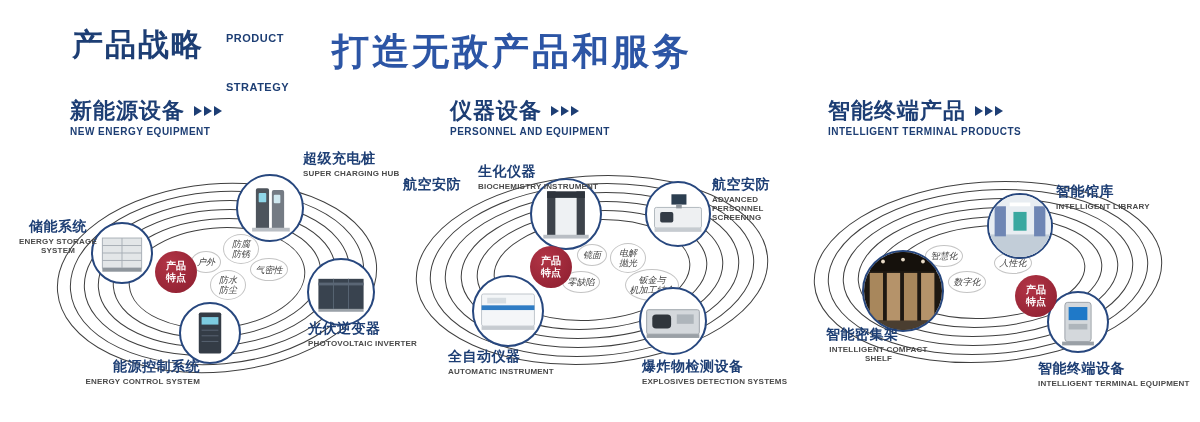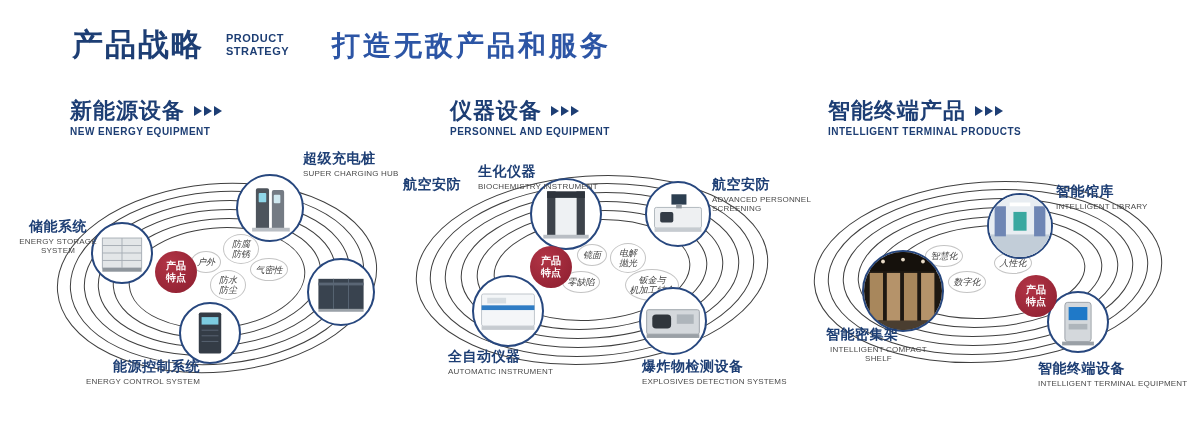--- a/index.html
+++ b/index.html
@@ -1,21 +1,21 @@
 <!DOCTYPE html>
 <html><head>
 <meta charset="utf-8">
 <style>
   * { margin:0; padding:0; box-sizing:border-box; }
   html,body { background:#fff; font-family:"Liberation Sans","DejaVu Sans",sans-serif; }
   .canvas { position:relative; width:1200px; height:422px; background:#ffffff; overflow:hidden; }
 
   .brand   { position:absolute; left:72px;  top:24px; font-size:31px; font-weight:bold; color:#1d3e74; letter-spacing:2px; }
-  .brand-en{ position:absolute; left:226px; top:32px; display:flex; flex-direction:column; font-size:11px; font-weight:bold; color:#1d3e74; line-height:13px; letter-spacing:0.5px; }
-  .slogan  { position:absolute; left:332px; top:27px; font-size:28px; font-weight:bold; color:#2c55a5; letter-spacing:3px; }
+  .brand-en{ position:absolute; left:226px; top:32px; display:flex; flex-direction:column; font-size:11px; font-weight:bold; color:#1d3e74; line-height:13px; letter-spacing:0.5px;gap:36px; }
+  .slogan  { position:absolute; left:332px; top:27px; font-size:37px; font-weight:bold; color:#2c55a5; letter-spacing:3px; }
 
   .sec-head { position:absolute; display:flex; align-items:center; gap:9px; z-index:6; }
   .sec-title{ font-size:22px; font-weight:bold; color:#1d3e74; letter-spacing:1px; }
   .arrows   { display:inline-flex; gap:2px; }
   .arrows i { width:0; height:0; border-left:8px solid #1d3e74; border-top:5px solid transparent; border-bottom:5px solid transparent; }
   .sec-sub  { position:absolute; font-size:10px; font-weight:bold; color:#1d3e74; letter-spacing:0.5px; z-index:6; }
 
   .rings { position:absolute; z-index:1; }
 
   .pcirc { position:absolute; border-radius:50%; border:2px solid #27477e; background:#fff; overflow:hidden; z-index:3; }
@@ -26,21 +26,21 @@
     color:#fff; font-size:10px; font-weight:bold; line-height:12px;
     display:flex; align-items:center; justify-content:center; text-align:left;
     white-space:pre-line; z-index:4; }
 
   .tag { position:absolute; background:#fff; border:1px solid #c4c4c4; border-radius:50%;
     color:#444; font-size:9px; line-height:10px; display:flex; align-items:center;
     justify-content:center; text-align:center; white-space:pre-line; z-index:2;font-style:italic; }
 
   .plabel { position:absolute; z-index:5; }
   .pzh { font-size:14px; font-weight:bold; color:#1d3e74; letter-spacing:0.5px; }
-  .pen { font-size:8px;  font-weight:normal; color:#4a4a4a; letter-spacing:0.2px; margin-top:1px; }
+  .pen { font-size:8px;  font-weight:bold; color:#4a4a4a; letter-spacing:0.2px; margin-top:1px; }
 </style>
 </head>
 <body>
 
 <div class="canvas">
 
   <span class="brand">产品战略</span>
   <span class="brand-en">
     <span>PRODUCT</span>
     <span>STRATEGY</span>
@@ -156,20 +156,24 @@
 防尘</div>
 
   <div class="plabel" style="left:303px;top:150px">
     <div class="pzh">超级充电桩</div>
     <div class="pen">SUPER CHARGING HUB</div>
   </div>
   <div class="plabel" style="left:12px;top:218px;width:92px;text-align:center">
     <div class="pzh">储能系统</div>
     <div class="pen">ENERGY STORAGE SYSTEM</div>
   </div>
+  <div class="plabel" style="left:308px;top:320px">
+    <div class="pzh">光伏逆变器</div>
+    <div class="pen">PHOTOVOLTAIC INVERTER</div>
+  </div>
   <div class="plabel" style="left:85px;top:358px;width:115px;text-align:right">
     <div class="pzh">能源控制系统</div>
     <div class="pen">ENERGY CONTROL SYSTEM</div>
   </div>
 
   <div class="pcirc" style="left:530px;top:178px;width:72px;height:72px">
     <svg viewBox="0 0 72 72">
         <rect x="16" y="12" width="9" height="48" fill="#3d434b"></rect>
         <rect x="47" y="12" width="9" height="48" fill="#3d434b"></rect>
         <rect x="16" y="12" width="40" height="7" fill="#2e343c"></rect>

